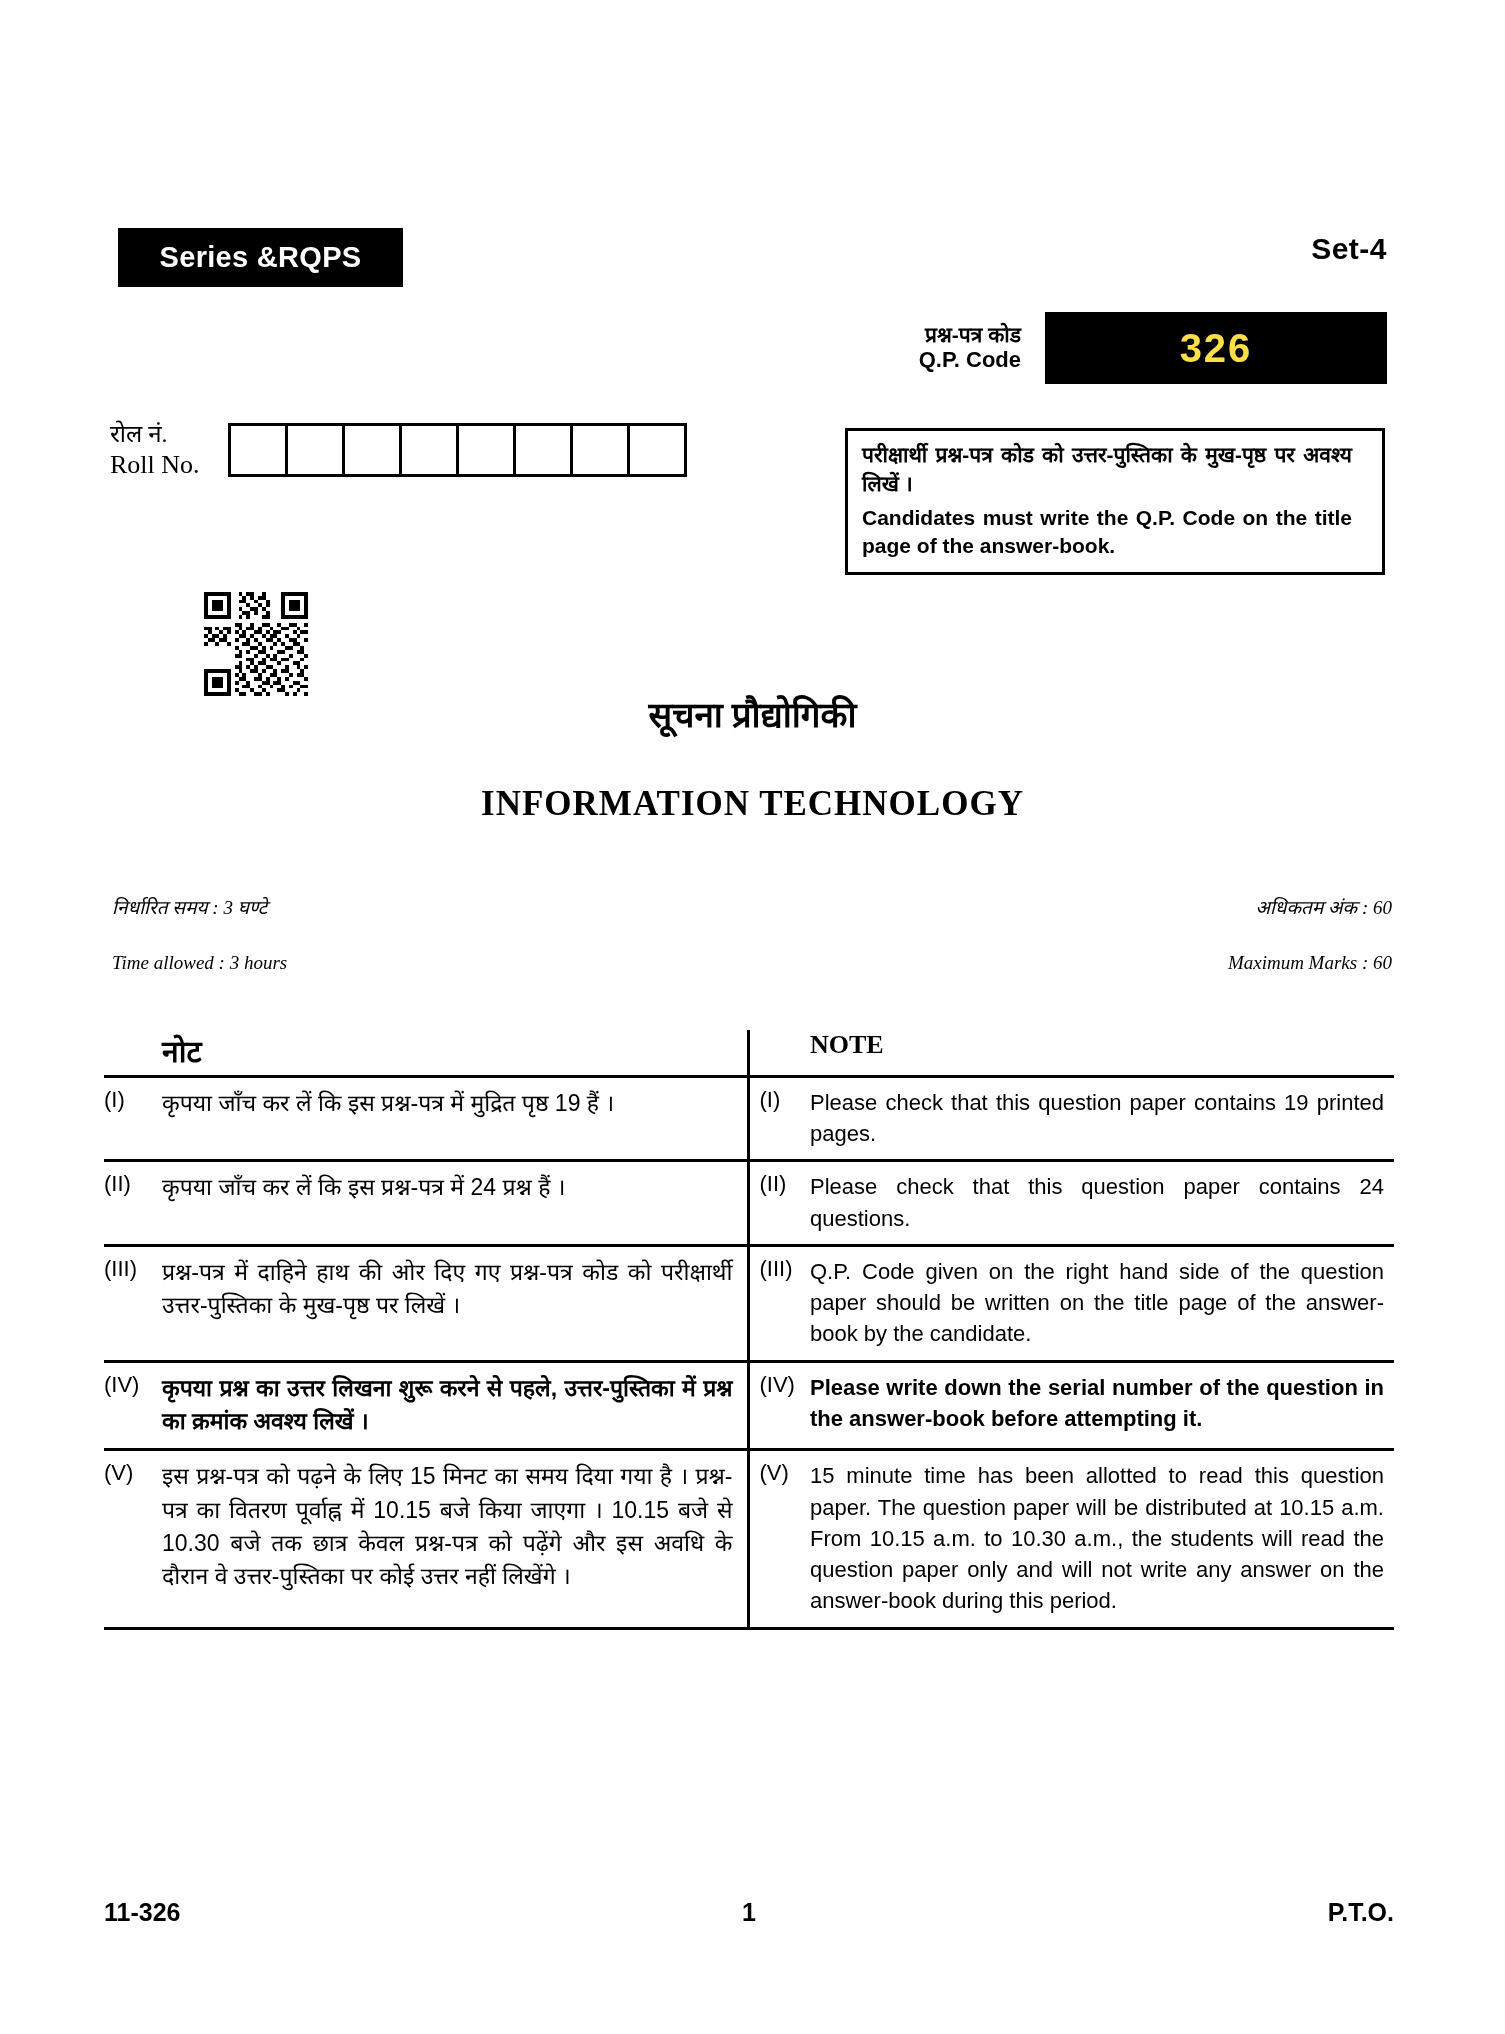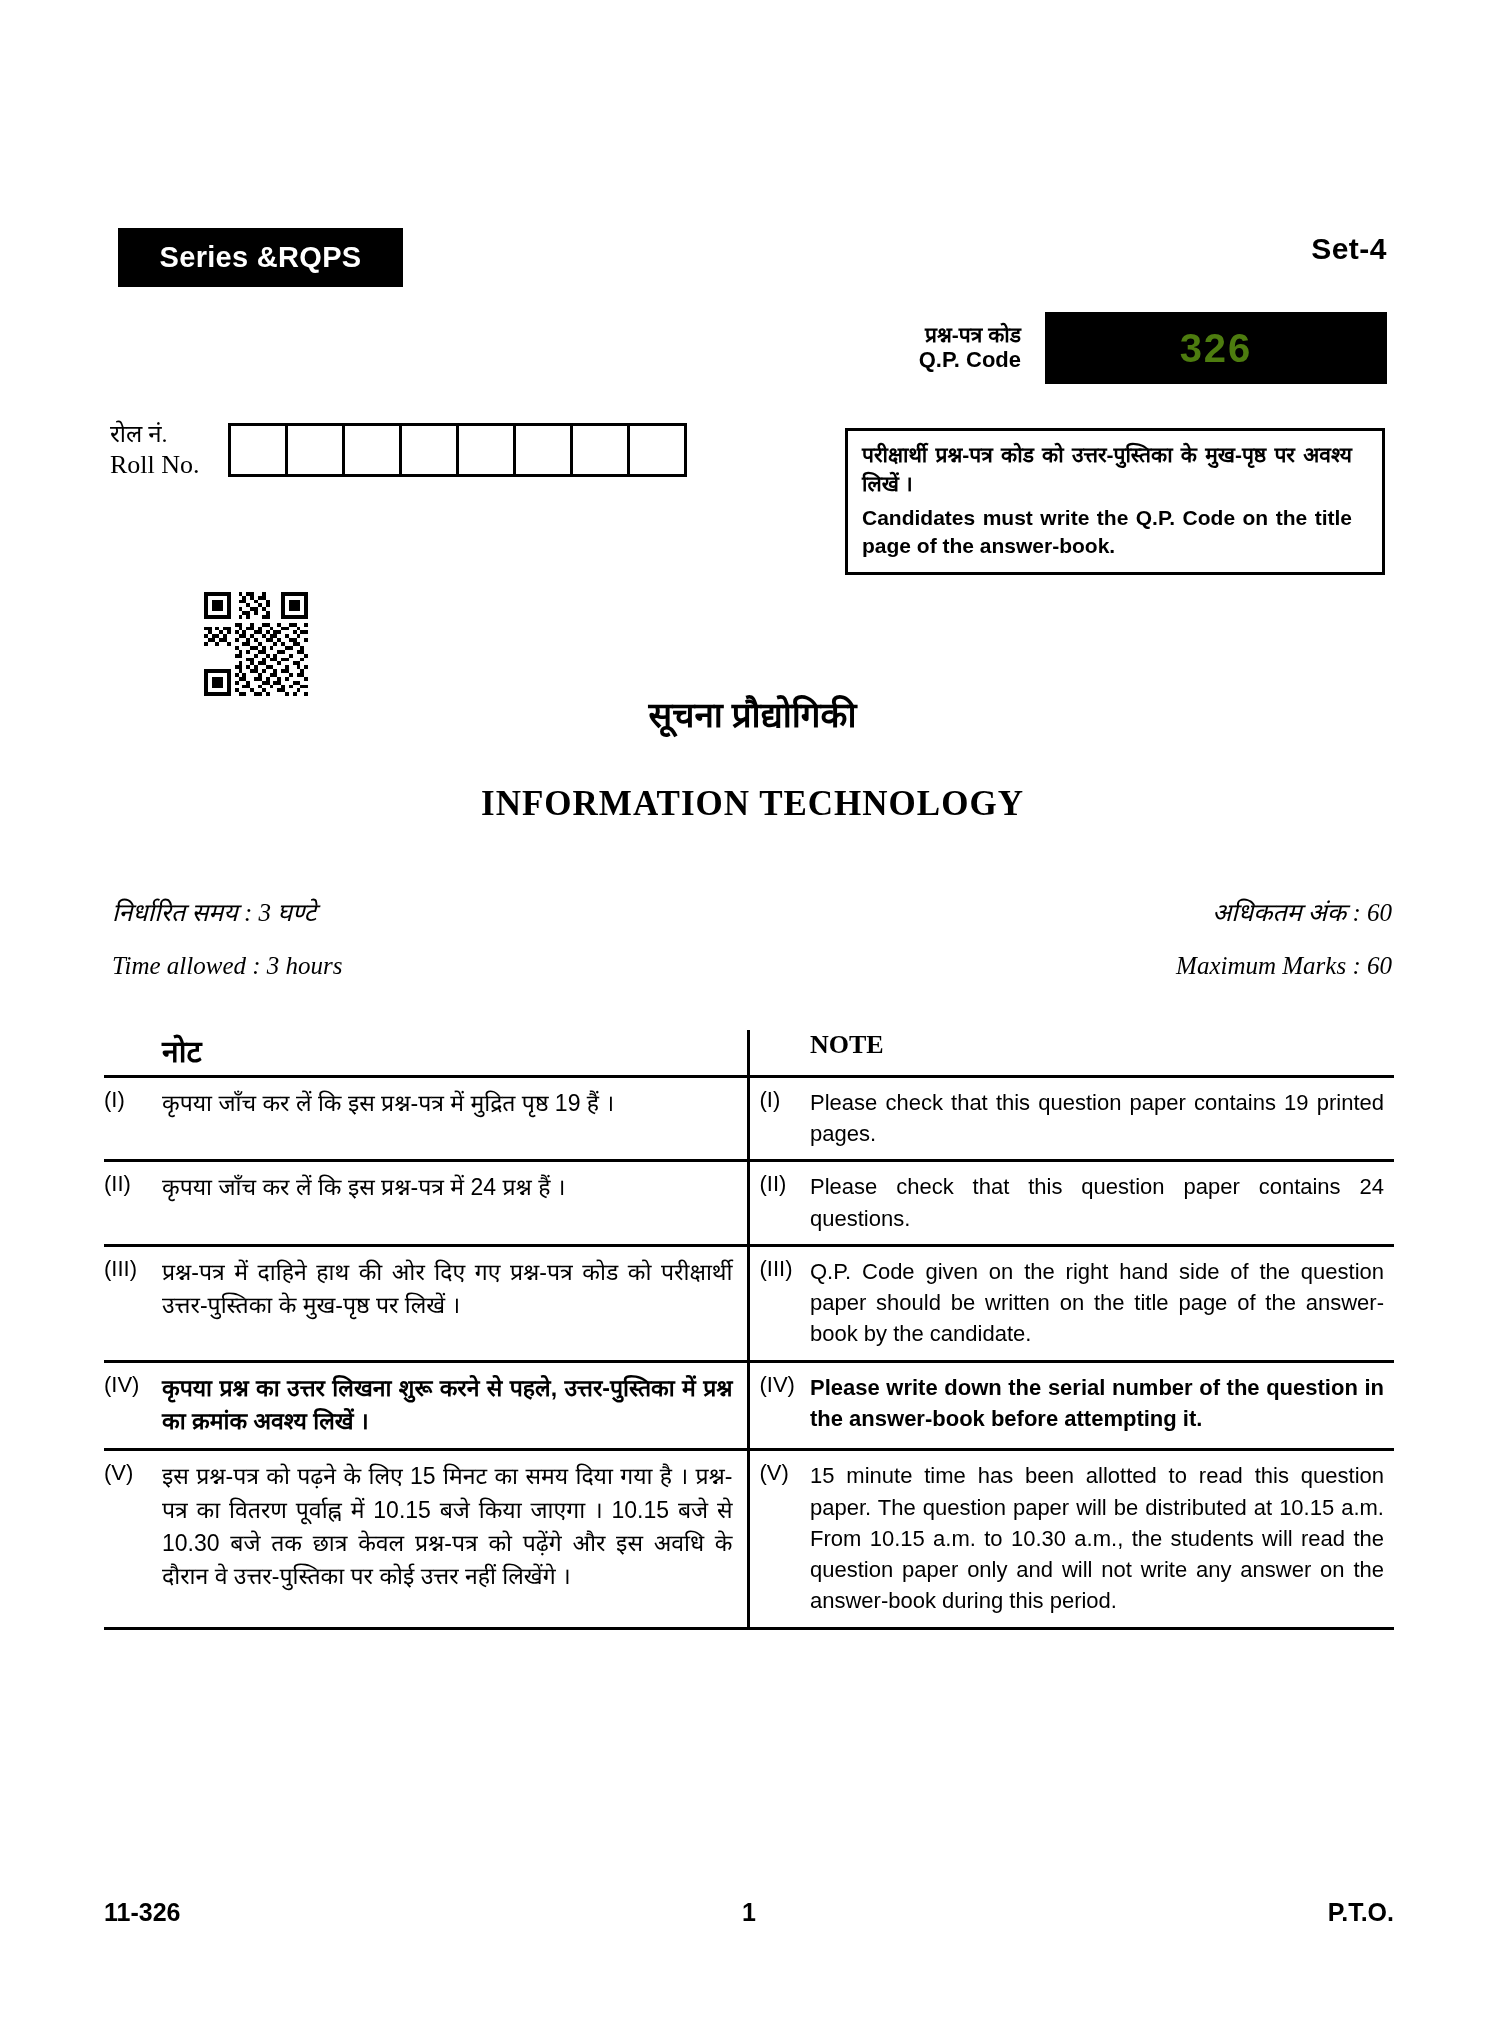--- a/index.html
+++ b/index.html
@@ -82,21 +82,21 @@
     font-family: "Liberation Sans", sans-serif;
   }
   .qp-code-box {
     flex: 1;
     background: #000000;
     display: flex;
     align-items: center;
     justify-content: center;
   }
   .qp-code-box .code {
-    color: #4d7c0f;
+    color: #fde047;
     font-size: 40px;
     font-weight: bold;
     letter-spacing: 2px;
     font-family: "Liberation Sans", sans-serif;
   }
 
   
   .roll-wrap {
     position: absolute;
     left: 110px;
@@ -187,21 +187,21 @@
 
   
   .meta-row {
     position: absolute;
     left: 112px;
     width: 1280px;
     display: flex;
     justify-content: space-between;
     font-family: "Liberation Serif", serif;
     font-style: italic;
-    font-size: 25px;
+    font-size: 19px;
   }
   .meta-row.first { top: 894px; }
   .meta-row.second { top: 952px; }
 
   
   .note-table {
     position: absolute;
     left: 104px;
     top: 1030px;
     width: 1290px;

